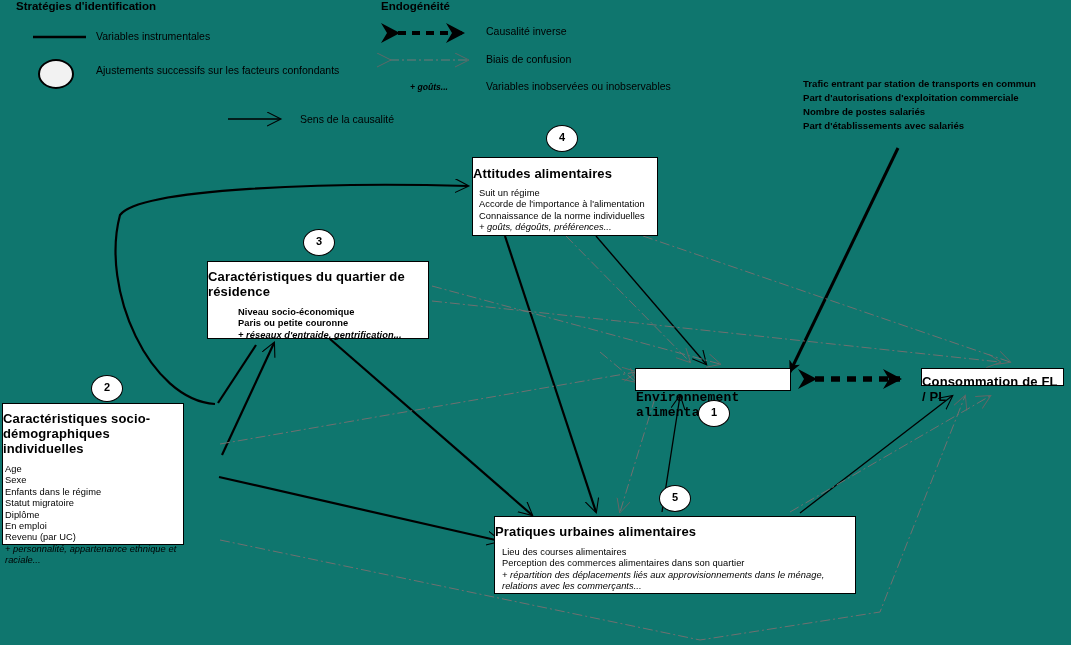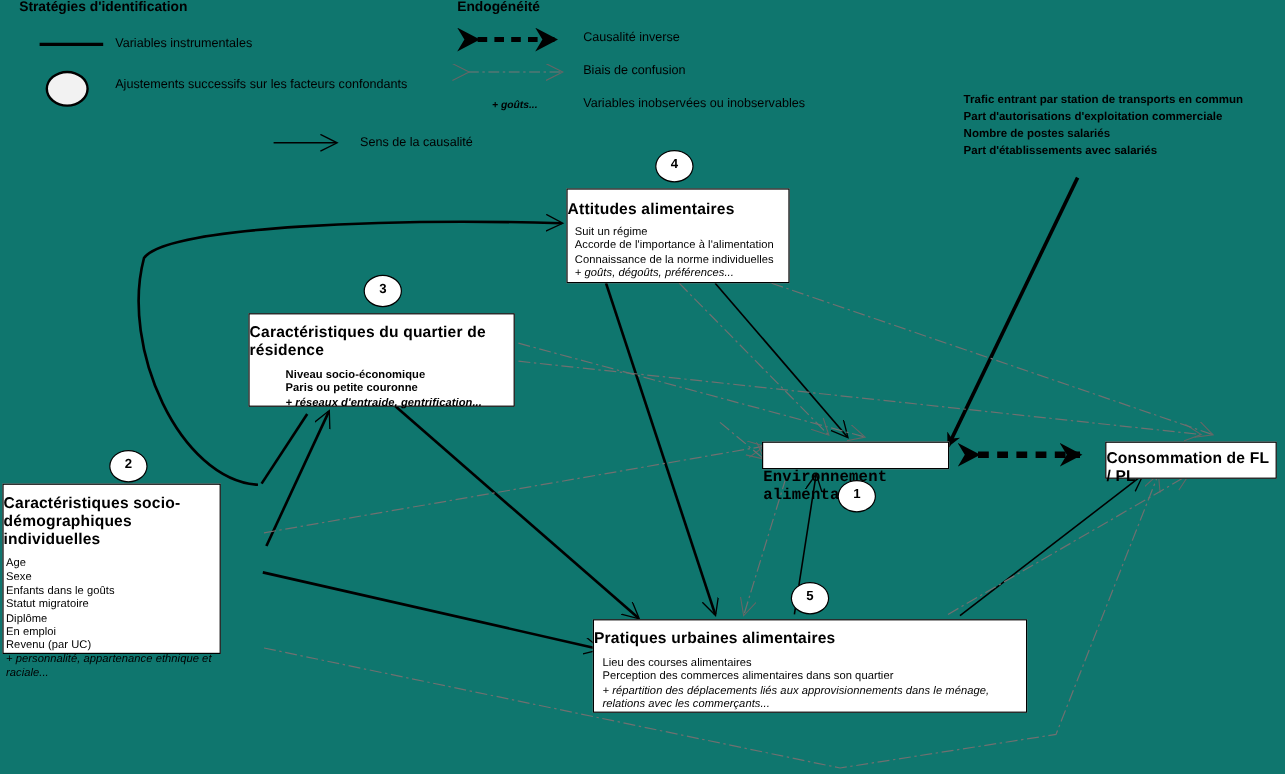--- a/index.html
+++ b/index.html
@@ -244,36 +244,36 @@
   </div>
 
   <div class="numcircle" style="left:91px; top:375px;">2</div>
 
   <div class="node" style="left:2px; top:403px; width:182px; height:142px;">
     <div class="node-title" style="margin-top:7px;">Caractéristiques socio-démographiques</div>
     <div class="node-title">individuelles</div>
     <div class="node-body" style="margin:8px 0 0 2px;">
       <div>Age</div>
       <div>Sexe</div>
-      <div>Enfants dans le goûts</div>
+      <div>Enfants dans le régime</div>
       <div>Statut migratoire</div>
       <div>Diplôme</div>
       <div>En emploi</div>
       <div>Revenu (par UC)</div>
       <div class="it">+ personnalité, appartenance ethnique et raciale...</div>
     </div>
   </div>
 
   <div class="node" style="left:635px; top:368px; width:156px; height:23px;">
     <div class="node-title" style="margin-top:21px;font-family:Liberation Mono, monospace;">Environnement alimentaire</div>
   </div>
 
   <div class="numcircle" style="left:698px; top:400px;">1</div>
 
-  <div class="node" style="left:921px; top:368px; width:143px; height:31px;">
+  <div class="node" style="left:921px; top:368px; width:143px; height:18px;">
     <div class="node-title" style="margin-top:5px;">Consommation de FL / PL</div>
   </div>
 
   <div class="numcircle" style="left:659px; top:485px;">5</div>
 
   <div class="node" style="left:494px; top:516px; width:362px; height:78px;">
     <div class="node-title" style="margin-top:7px;">Pratiques urbaines alimentaires</div>
     <div class="node-body" style="margin:8px 0 0 7px;">
       <div>Lieu des courses alimentaires</div>
       <div>Perception des commerces alimentaires dans son quartier</div>

